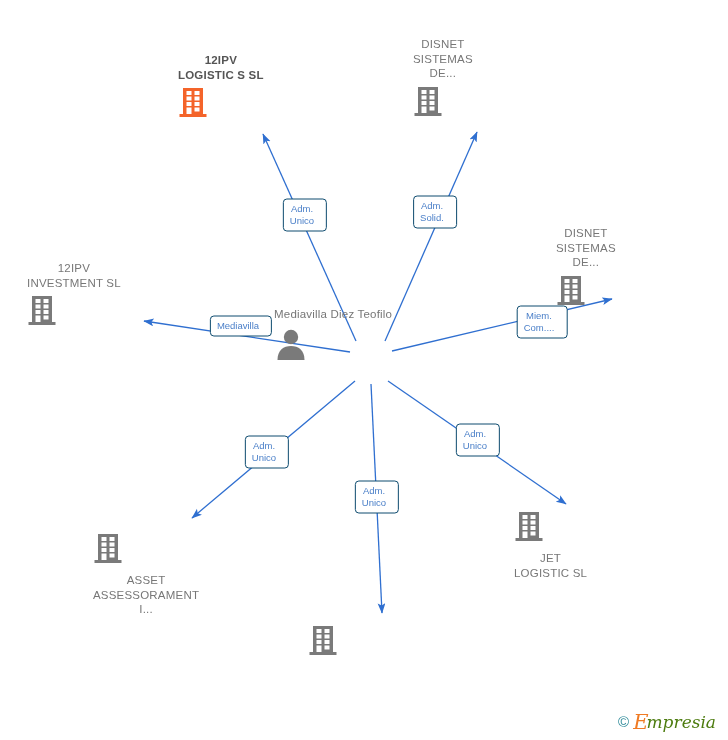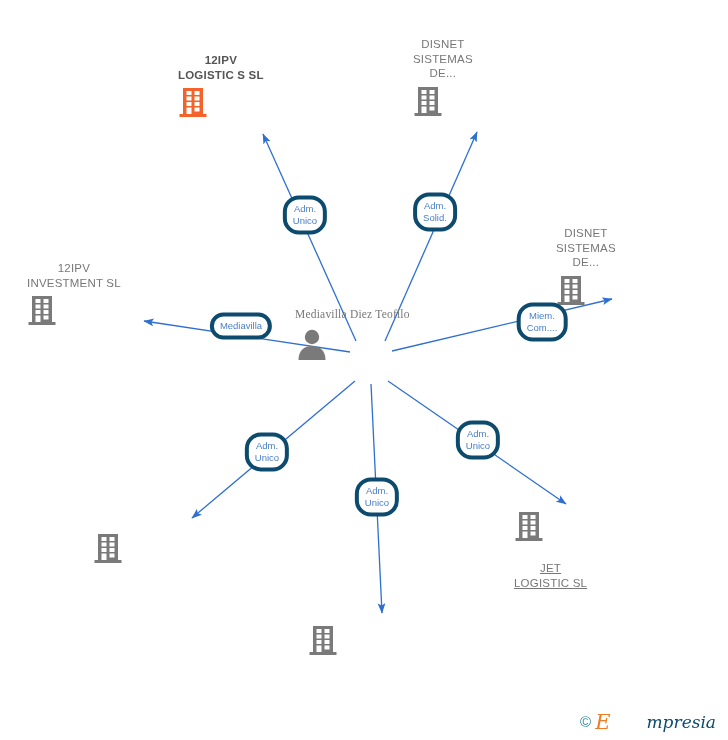--- a/index.html
+++ b/index.html
@@ -41,31 +41,31 @@
     white-space: pre-line;
   }
   .node-label.bold {
     font-weight: bold;
     color: #555555;
   }
   .node-icon {
     display: block;
   }
   .node.label-top .node-label { margin-bottom: 4px; }
-  .node.label-bottom .node-label { margin-top: 15px; text-decoration: underline; }
+  .node.label-bottom .node-label { margin-top: 5px; }
 
   .edge-label {
     position: absolute;
-    border: 4px solid #0c4a6e;
-    border-radius: 16px;
+    border: 1px solid #0c4a6e;
+    border-radius: 4px;
     background: #ffffff;
     color: #4a7fc8;
     font-size: 9.5px;
     line-height: 12px;
-    padding: 3px 6px 4px 6px;
+    padding: 3px 12px 4px 6px;
     text-align: center;
     white-space: pre-line;
     transform: translate(-50%, -50%);
     box-sizing: border-box;
   }
   .watermark {
     position: absolute;
     right: 12px;
     bottom: 8px;
     display: flex;
@@ -82,24 +82,23 @@
     font-size: 21px;
     color: #f07b24;
     line-height: 1;
     position: relative;
     top: 1px;
   }
   .wm-rest {
     font-family: "DejaVu Serif", serif;
     font-style: italic;
     font-size: 17px;
-    color: #0c4a6e;
+    color: #4d7c0f;
     line-height: 1;
     margin-left: -2px;
-    padding-left: 38px;
   }
 </style>
 </head>
 <body>
 
 <div id="canvas">
 
   <svg id="edges" viewBox="0 0 728 740" xmlns="http://www.w3.org/2000/svg">
     <defs>
       <marker id="arrowhead" markerWidth="9" markerHeight="9" refX="7.5" refY="3" orient="auto" markerUnits="strokeWidth">
@@ -110,21 +109,21 @@
         <line x1="356" y1="341" x2="263" y2="134" stroke="#2f6fd0" stroke-width="1.3" marker-end="url(#arrowhead)"></line>
         <line x1="385" y1="341" x2="477" y2="132" stroke="#2f6fd0" stroke-width="1.3" marker-end="url(#arrowhead)"></line>
         <line x1="392" y1="351" x2="612" y2="299" stroke="#2f6fd0" stroke-width="1.3" marker-end="url(#arrowhead)"></line>
         <line x1="350" y1="352" x2="144" y2="321" stroke="#2f6fd0" stroke-width="1.3" marker-end="url(#arrowhead)"></line>
         <line x1="355" y1="381" x2="192" y2="518" stroke="#2f6fd0" stroke-width="1.3" marker-end="url(#arrowhead)"></line>
         <line x1="371" y1="384" x2="382" y2="613" stroke="#2f6fd0" stroke-width="1.3" marker-end="url(#arrowhead)"></line>
         <line x1="388" y1="381" x2="566" y2="504" stroke="#2f6fd0" stroke-width="1.3" marker-end="url(#arrowhead)"></line>
       </g>
   </svg>
 
-  <div class="node label-top" id="node-center" style="left:370px; top:307px;font-family:Liberation Serif, serif;">
+  <div class="node label-top" id="node-center" style="left:349px; top:307px;">
     <div class="node-label">Mediavilla Diez Teofilo</div>
     <span class="node-icon">
       <svg width="34" height="34" viewBox="0 0 34 34" xmlns="http://www.w3.org/2000/svg">
         <circle cx="17" cy="11" r="7.2" fill="#7a7a7a"></circle>
         <path d="M3.5 34 C3.5 24.2 9.6 20 17 20 C24.4 20 30.5 24.2 30.5 34 Z" fill="#7a7a7a"></path>
       </svg>
     </span>
   </div>
 
   <div id="node-layer">
@@ -220,20 +219,23 @@
               <rect x="8.5" width="5" y="5" height="4"></rect>
               <rect x="16.5" width="5" y="5" height="4"></rect>
               <rect x="8.5" width="5" y="10.5" height="4"></rect>
               <rect x="16.5" width="5" y="10.5" height="4"></rect>
               <rect x="8.5" width="5" y="16" height="4"></rect>
               <rect x="16.5" width="5" y="16" height="4"></rect>
               <rect x="8.5" width="5" y="21.5" height="6.5"></rect>
               <rect x="16.5" width="5" y="21.5" height="4"></rect>
             </g>
           </svg></span>
+        <div class="node-label">ASSET
+ASSESSORAMENT
+I...</div>
       </div>
       <div class="node label-bottom" id="node-palomar-estetica" style="left: 383px; top: 624px;">
         <span class="node-icon"><svg width="30" height="32" viewBox="0 0 30 32">
             <g fill="#7a7a7a">
               <path d="M5 2 H25 V28 H5 Z"></path>
               <rect x="1.5" y="28" width="27" height="3"></rect>
             </g>
             <g fill="#ffffff">
               <rect x="8.5" width="5" y="5" height="4"></rect>
               <rect x="16.5" width="5" y="5" height="4"></rect>

